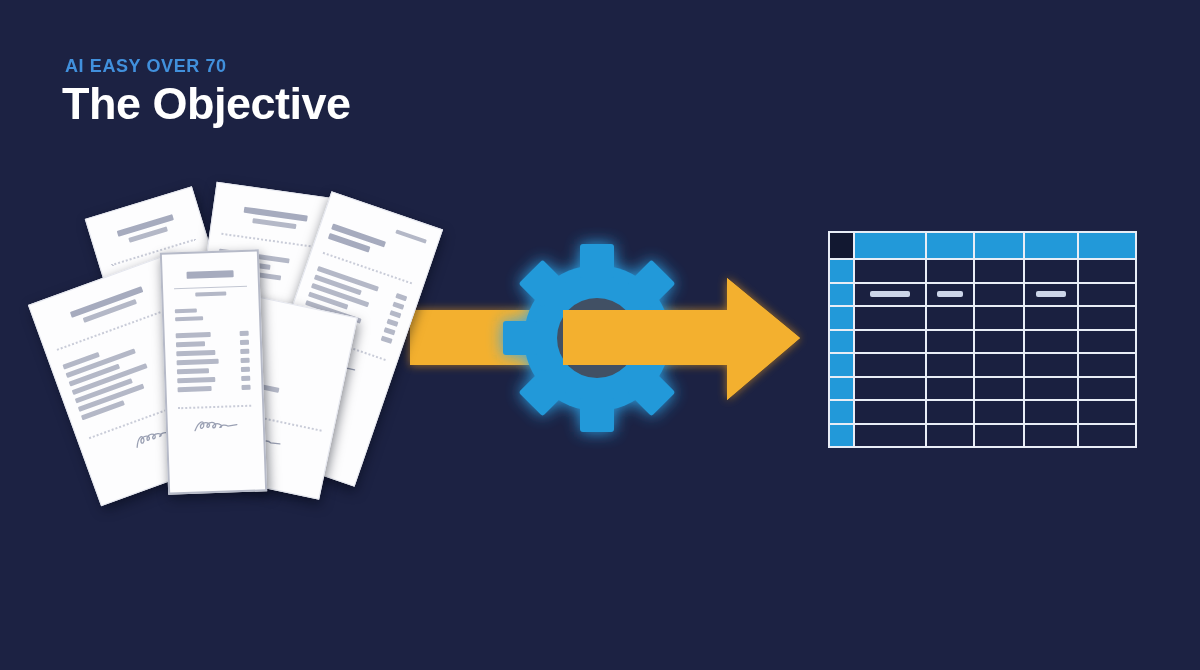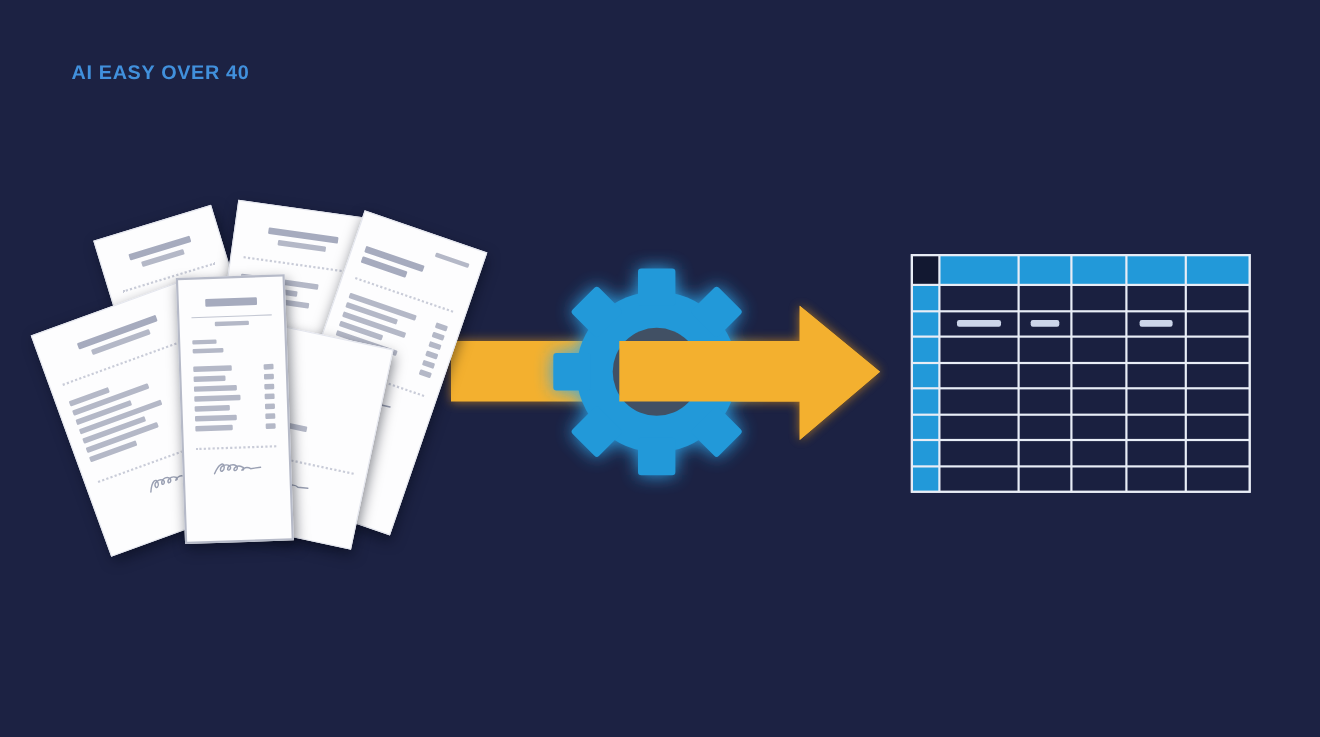--- a/index.html
+++ b/index.html
@@ -57,21 +57,22 @@
   .tc.rowhead{background:var(--accent-blue,#2299d9);}
   .tc.corner{background:var(--table-corner,#121831);}
   .tc.body{background:var(--table-cell,#1a2040);}
   .dash{width:58%;height:6px;border-radius:2px;background:var(--table-dash,#ccd5e9);}
 </style>
 </head>
 <body style="--background: #1c2243; --accent-blue: #2299d9; --glow-blue: #2fa9ee; --gear-hole: #415064; --arrow-yellow: #f3b02f; --arrow-glow: #d9901f; --eyebrow-blue: #4190dc; --tagline-blue: #5090d2; --title-white: #ffffff; --paper-white: #fdfdfe; --paper-line: #b4b8c7; --table-grid: #e8edf6; --table-cell: #1a2040; --table-corner: #121831; --table-dash: #ccd5e9;">
 
 <div class="slide">
 
-  <div class="eyebrow">AI EASY OVER 40</div>
+  <div class="eyebrow">AI EASY OVER 70</div>
+  <h1 class="title">The Objective</h1>
 
   <div class="papers" id="papers">
       <div class="paper" style="left: 48px; top: 16px; width: 112px; height: 162px; transform: rotate(-17deg); z-index: 1;">
         <div style="height: 6px;"></div>
         <div class="pline ptitle c" style="width: 66%; height: 6px;"></div>
         <div class="pline c" style="width: 46%;"></div>
         <div style="height: 5px;"></div>
         <div class="pdots"></div>
         <div style="height: 4px;"></div>
         <div class="pline" style="width: 56%;"></div>

